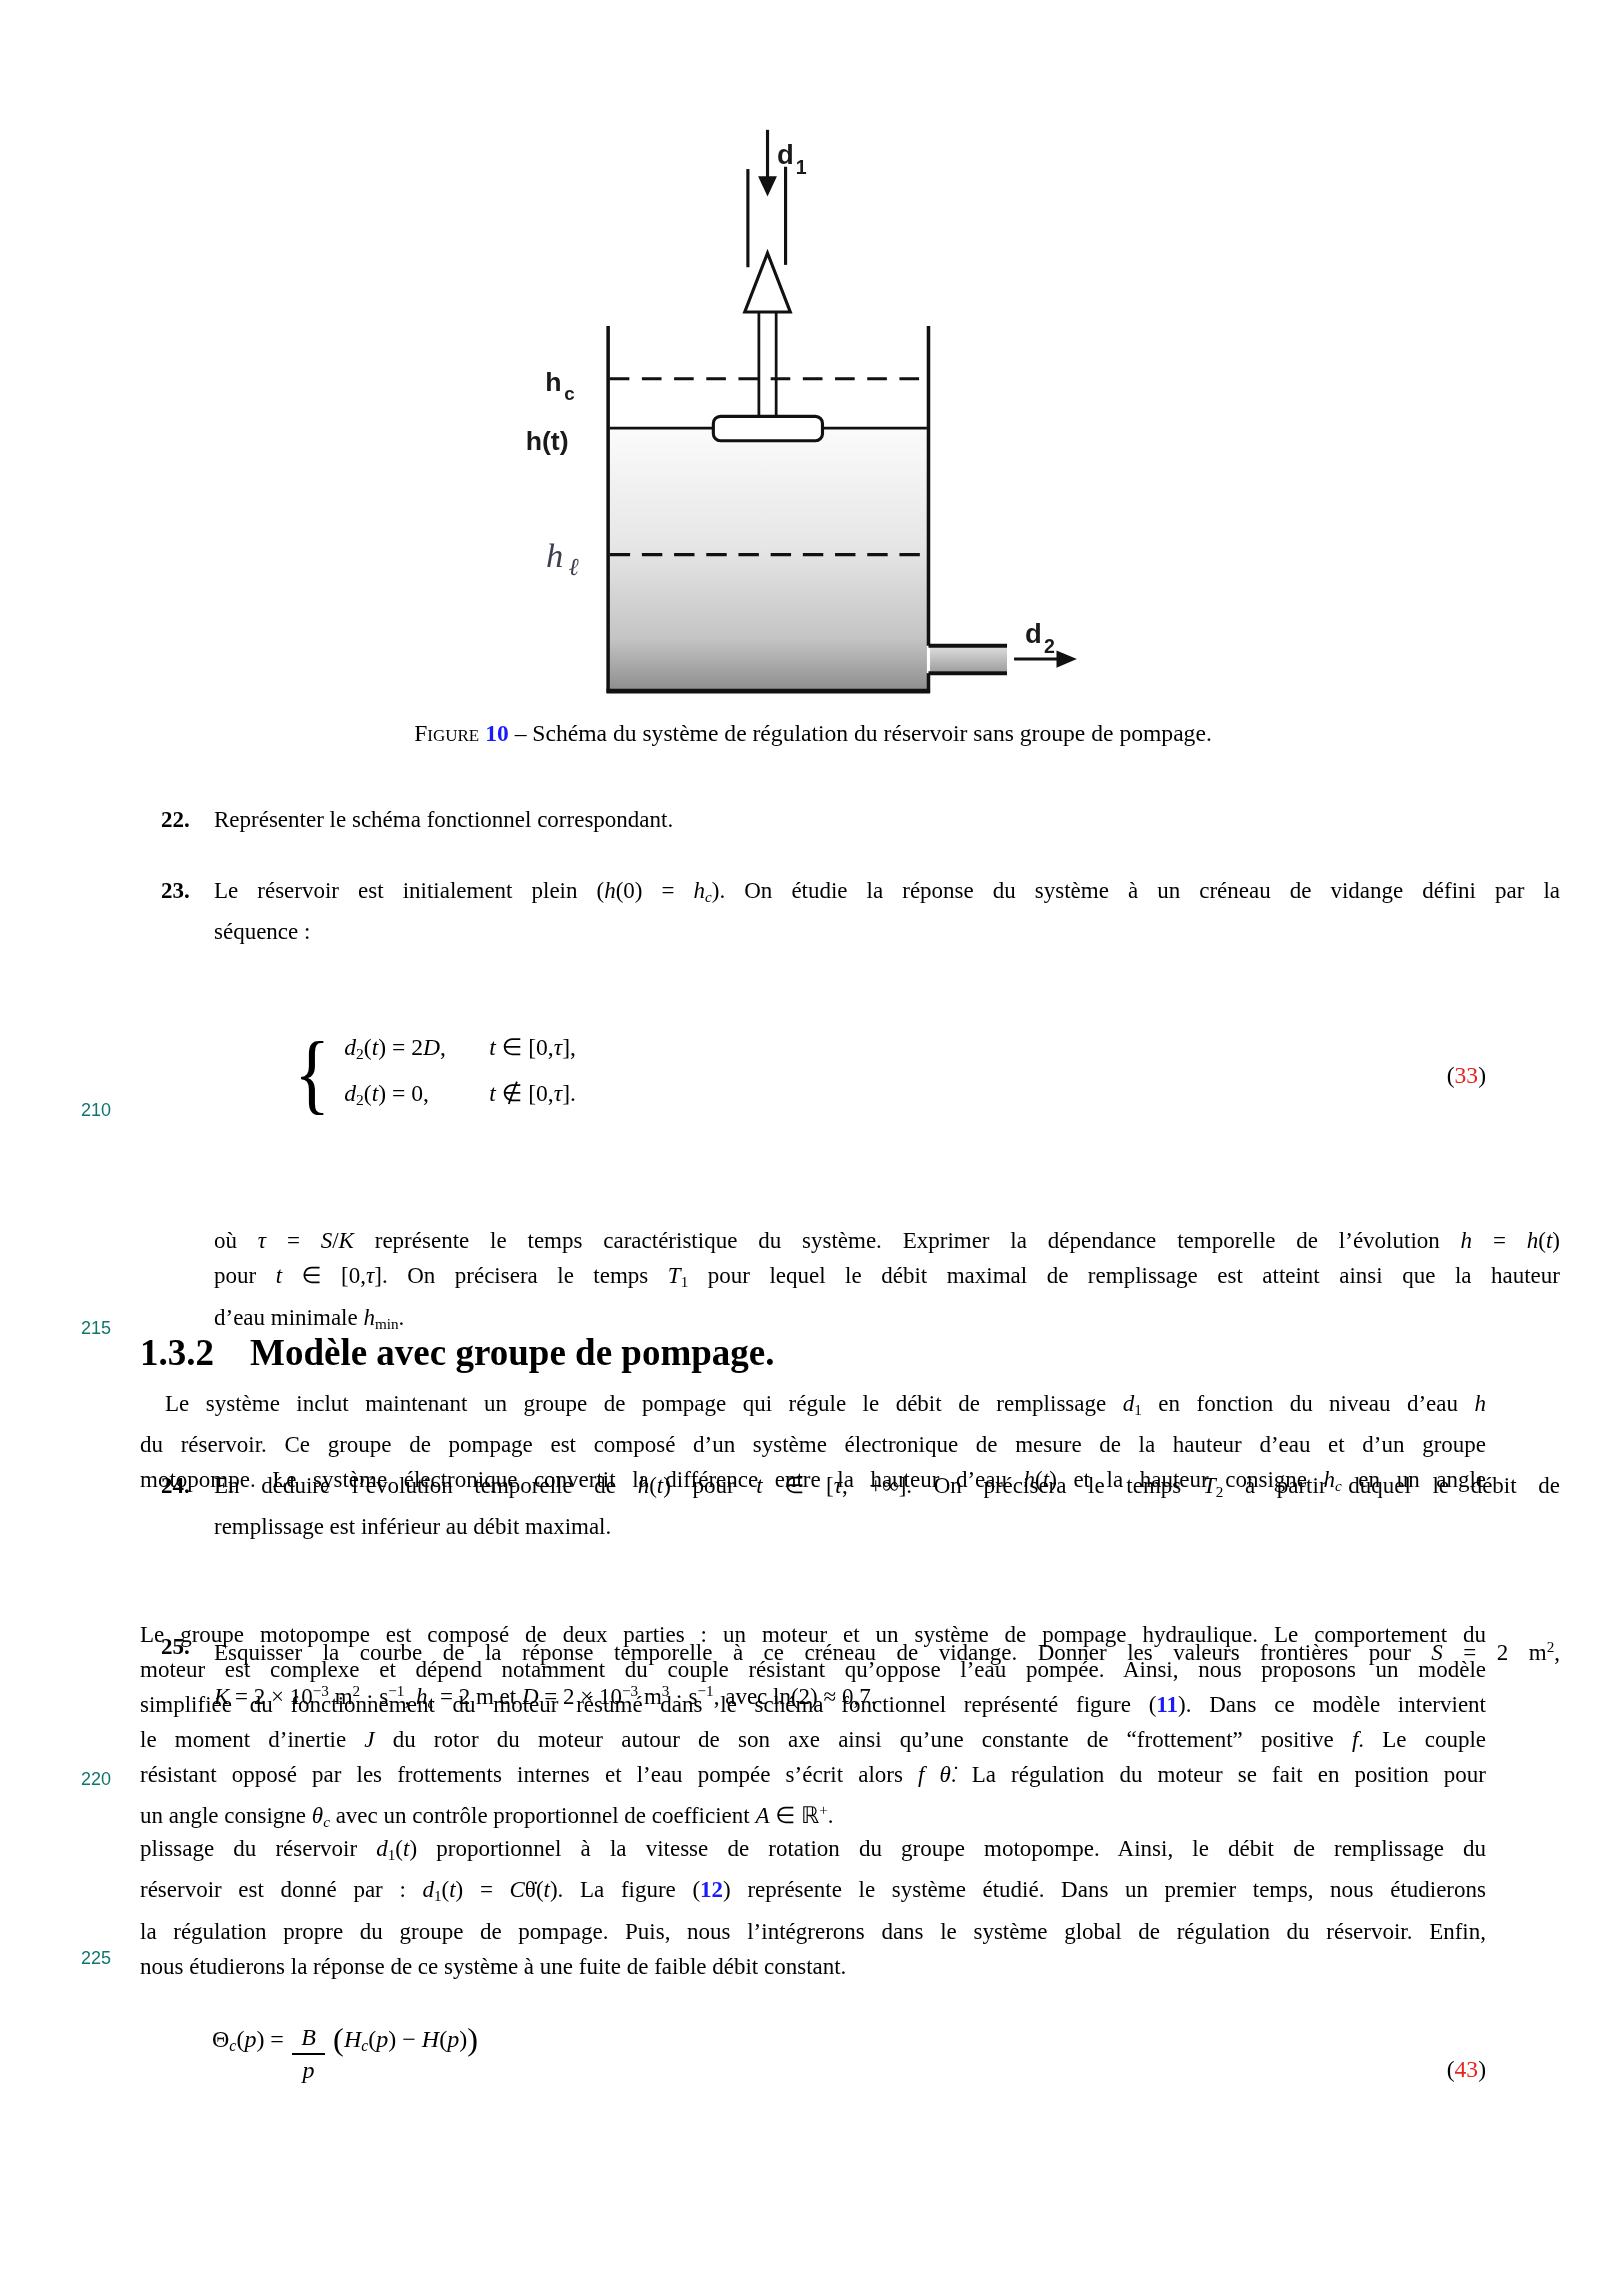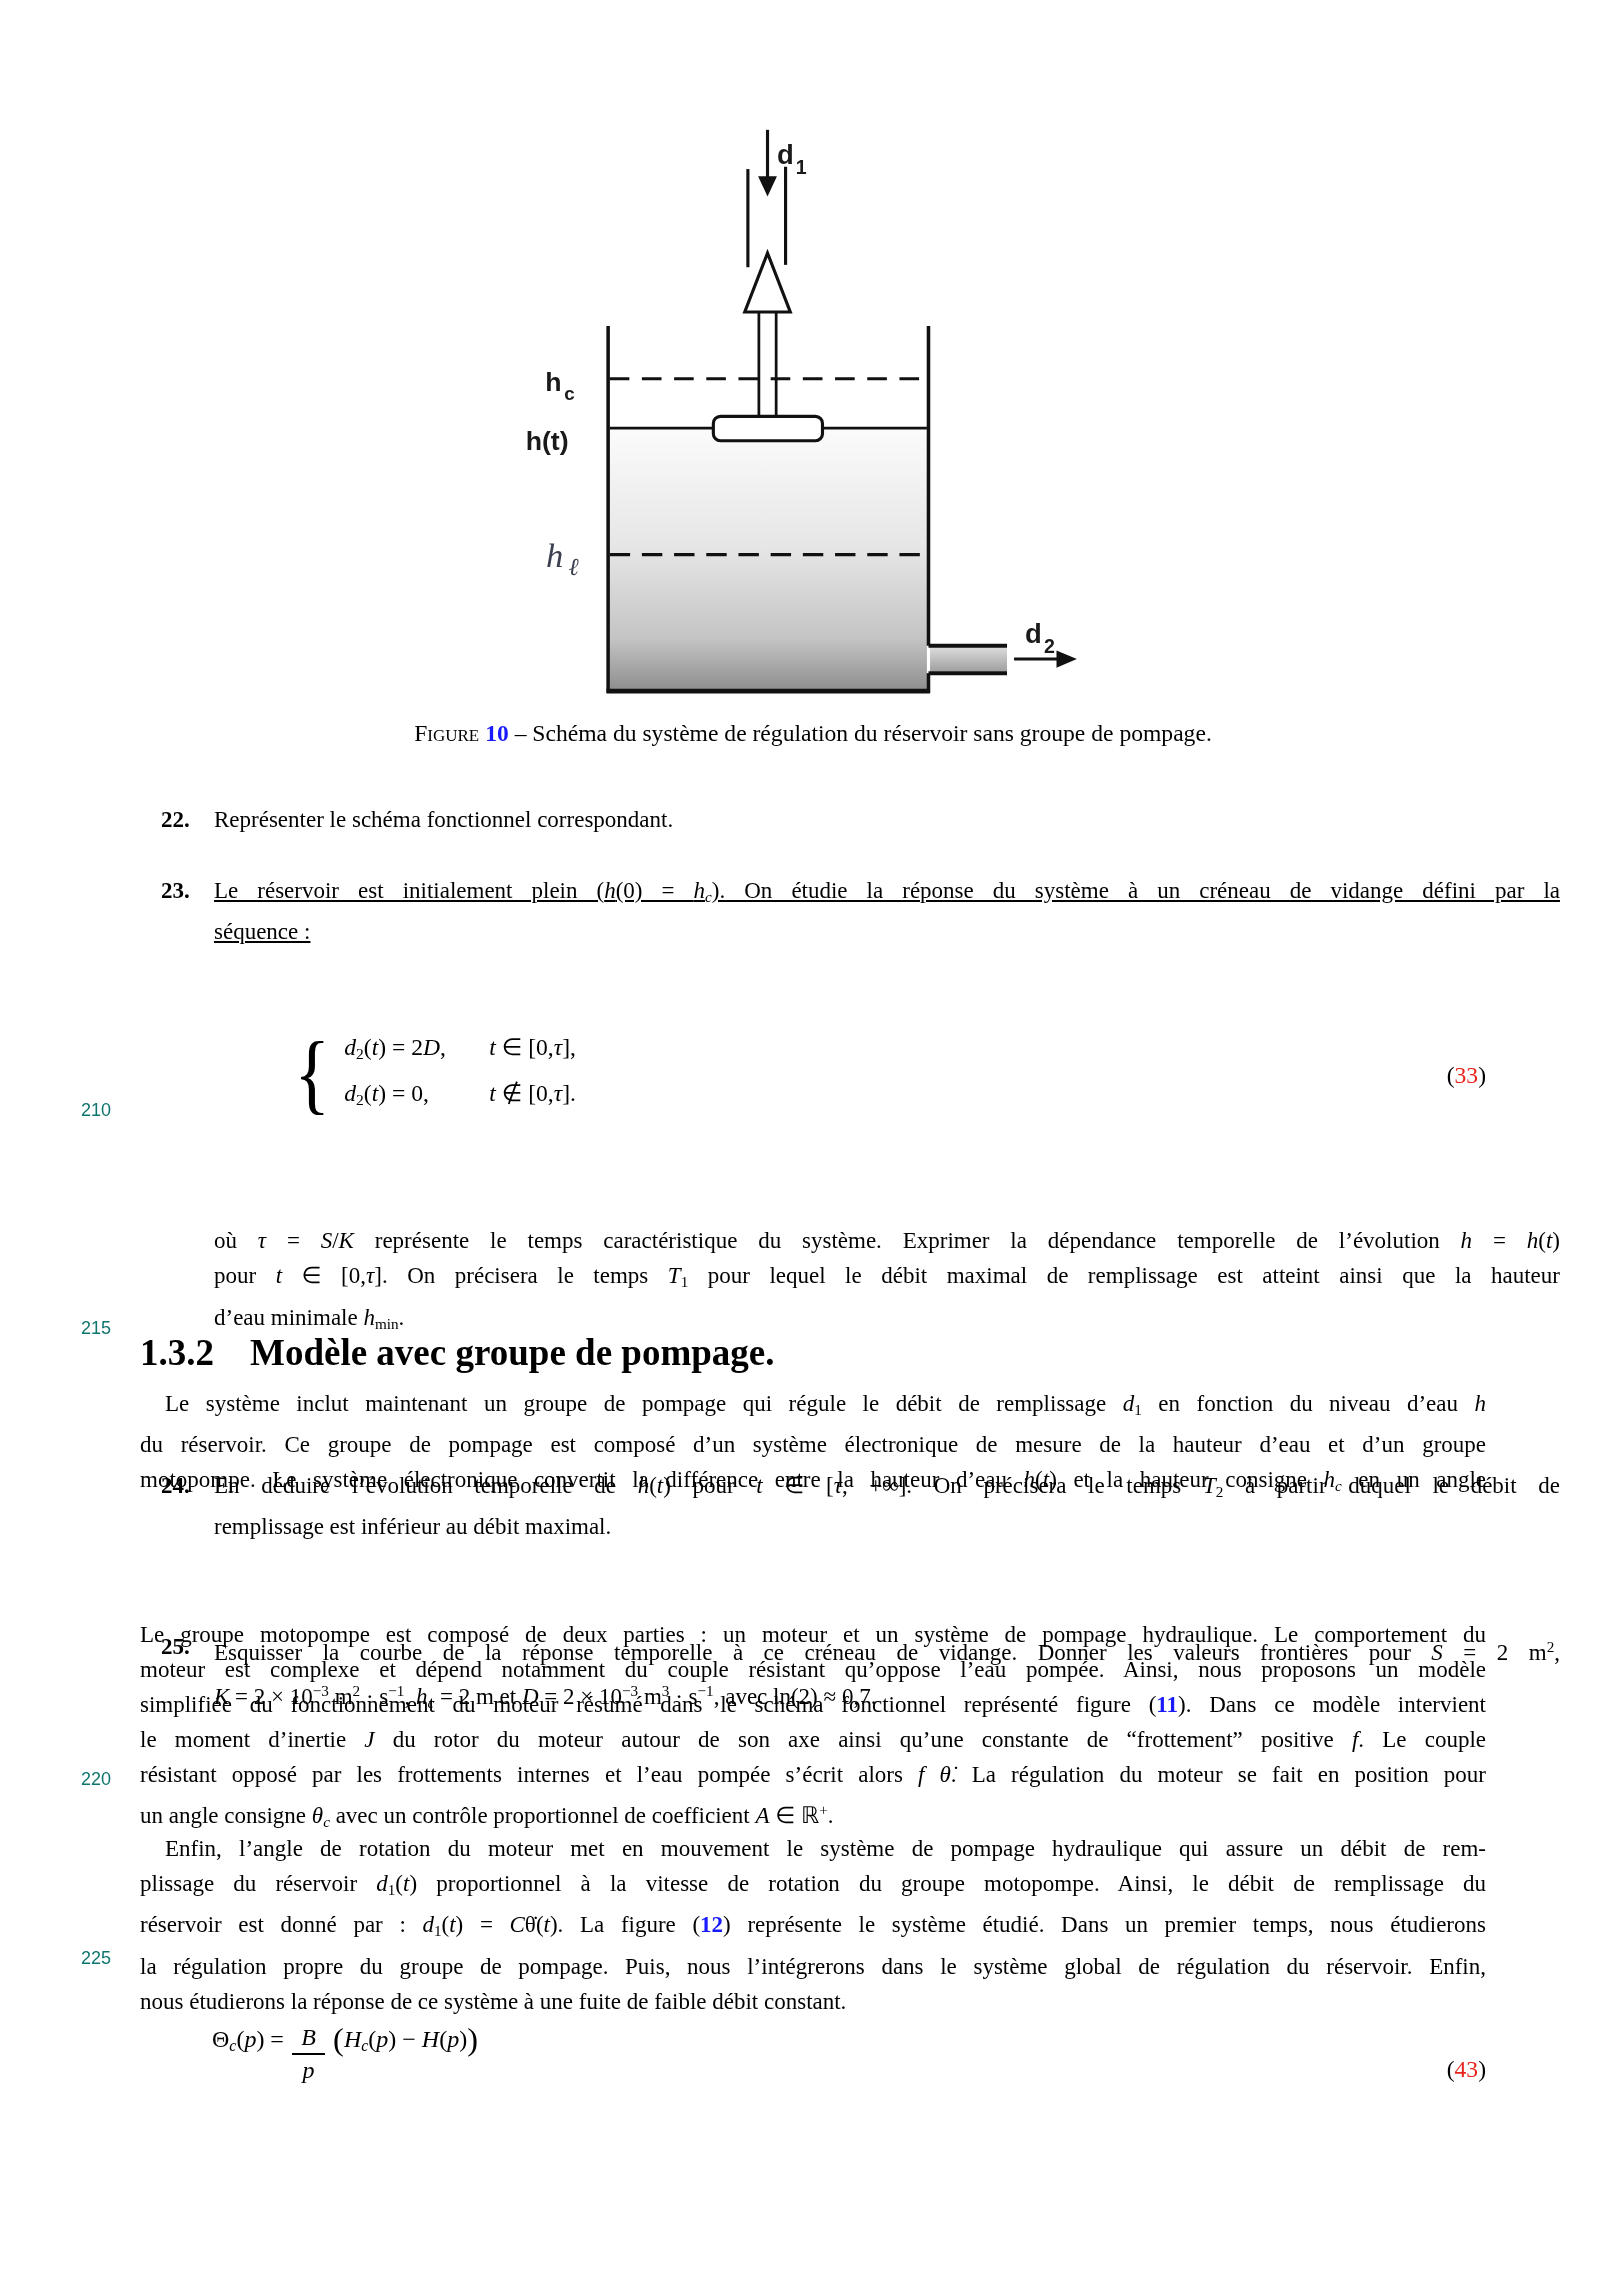--- a/index.html
+++ b/index.html
@@ -113,21 +113,21 @@
     <span class="sc">Figure</span>
     <span class="refblue">10</span>
     <span>– Schéma du système de régulation du réservoir sans groupe de pompage.</span>
   </div>
 
   <div class="abs tblock item" style="top:802px;">
     <span class="qnum">22.</span>
     <div class="ln last"><span>Représenter le schéma fonctionnel correspondant.</span></div>
   </div>
 
-  <div class="abs tblock item" style="top:838px;text-decoration:underline;">
+  <div class="abs tblock item" style="top:838px;">
     <span class="qnum">23.</span>
     <div class="ln"><span>Le réservoir est initialement plein (</span><span class="rt-i">h</span><span>(0) = </span><span class="rt-i">h</span><span class="rt-i rt-sub">c</span><span>). On étudie la réponse du système à un créneau de vidange défini par la</span></div>
     <div class="ln last"><span>séquence :</span></div>
   </div>
 
   <div class="abs tblock eqwrap" style="top:917px;height:94px;">
     <div class="eq33">
       <span class="brace">{</span>
       <div class="cases">
         <span><span class="rt-i">d</span><span class="rt-sub">2</span><span>(</span><span class="rt-i">t</span><span>) = 2</span><span class="rt-i">D</span><span>,</span></span>
@@ -182,21 +182,20 @@
   <div class="abs tblock" style="top:1617px;">
     <div class="ln"><span>Le groupe motopompe est composé de deux parties : un moteur et un système de pompage hydraulique. Le comportement du</span></div>
     <div class="ln"><span>moteur est complexe et dépend notamment du couple résistant qu’oppose l’eau pompée. Ainsi, nous proposons un modèle</span></div>
     <div class="ln"><span>simplifiée du fonctionnement du moteur résumé dans le schéma fonctionnel représenté figure (</span><span class="rt-blue">11</span><span>). Dans ce modèle intervient</span></div>
     <div class="ln"><span>le moment d’inertie </span><span class="rt-i">J</span><span> du rotor du moteur autour de son axe ainsi qu’une constante de “frottement” positive </span><span class="rt-i">f</span><span>. Le couple</span></div>
     <div class="ln"><span>résistant opposé par les frottements internes et l’eau pompée s’écrit alors </span><span class="rt-i">f θ̇</span><span>. La régulation du moteur se fait en position pour</span></div>
     <div class="ln last"><span>un angle consigne </span><span class="rt-i">θ</span><span class="rt-i rt-sub">c</span><span> avec un contrôle proportionnel de coefficient </span><span class="rt-i">A</span><span> ∈ ℝ</span><span class="rt-sup">+</span><span>.</span></div>
   </div>
 
   <div class="abs tblock" style="top:1831px;">
-    <div class="ln pind"><span>Enfin, l’angle de rotation du moteur met en mouvement le système de pompage hydraulique qui assure un débit de rem-</span></div>
     <div class="ln"><span>plissage du réservoir </span><span class="rt-i">d</span><span class="rt-sub">1</span><span>(</span><span class="rt-i">t</span><span>) proportionnel à la vitesse de rotation du groupe motopompe. Ainsi, le débit de remplissage du</span></div>
     <div class="ln"><span>réservoir est donné par : </span><span class="rt-i">d</span><span class="rt-sub">1</span><span>(</span><span class="rt-i">t</span><span>) = </span><span class="rt-i">C</span><span>θ̇</span><span>(</span><span class="rt-i">t</span><span>). La figure (</span><span class="rt-blue">12</span><span>) représente le système étudié. Dans un premier temps, nous étudierons</span></div>
     <div class="ln"><span>la régulation propre du groupe de pompage. Puis, nous l’intégrerons dans le système global de régulation du réservoir. Enfin,</span></div>
     <div class="ln last"><span>nous étudierons la réponse de ce système à une fuite de faible débit constant.</span></div>
   </div>
 
   <div class="lineno" style="top:1064px;">210</div>
   <div class="lineno" style="top:1282px;">215</div>
   <div class="lineno" style="top:1733px;">220</div>
   <div class="lineno" style="top:1912px;">225</div>

